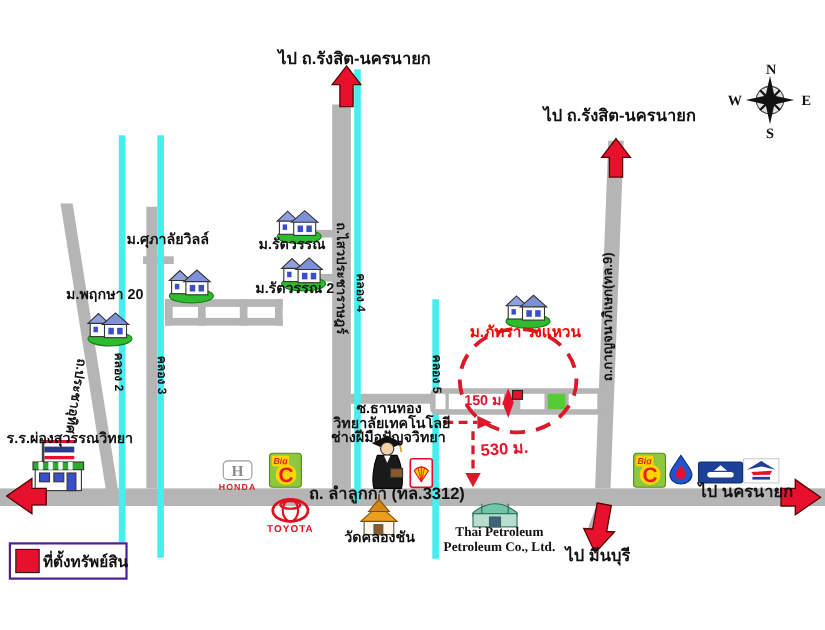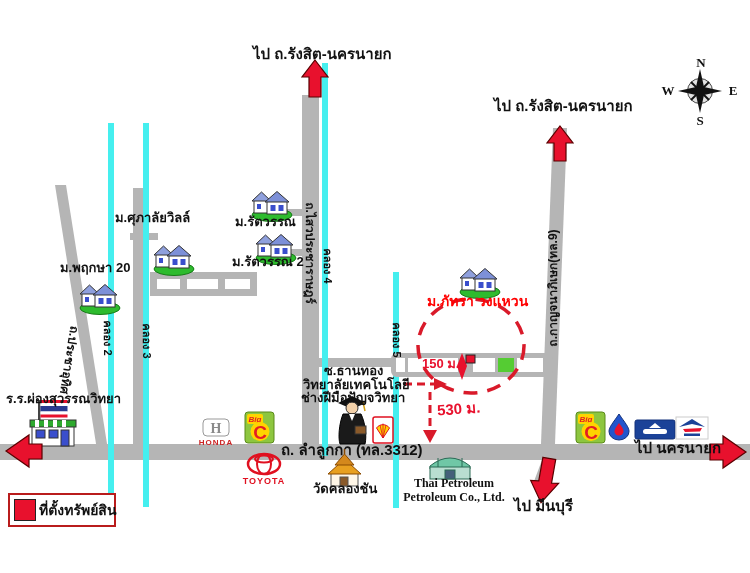--- a/index.html
+++ b/index.html
@@ -8,21 +8,21 @@
   #map svg.layer{position:absolute;left:0;top:0;}
   .lbl{position:absolute;font-weight:bold;color:#111;white-space:nowrap;
        font-size:13px;line-height:1.05;}
   .dir{font-size:15px;text-align:center;}
   .red{color:#e8112d;}
   .vert{transform-origin:center center;}
   .seriflbl{font-family:"Liberation Serif",serif;font-size:12px;text-align:center;}
   .compass-letter{position:absolute;font-family:"Liberation Serif",serif;
        font-weight:bold;font-size:13px;color:#111;transform:translate(-50%,-50%);}
   #legend-box{position:absolute;left:8px;top:493px;width:104px;height:30px;
-       border:2px solid #b91c1c;background:#fff;display:flex;align-items:center;}
+       border:2px solid #4c1d95;background:#fff;display:flex;align-items:center;}
   #legend-swatch{width:20px;height:20px;background:#e8112d;border:1px solid #222;
        margin-left:4px;flex:0 0 auto;}
   #legend-box .lbl{position:static;margin-left:3px;font-size:14px;}
 </style>
 </head>
 <body>
 
 <div id="map">
 
   <svg class="layer" width="750" height="573" viewBox="0 0 750 573">

